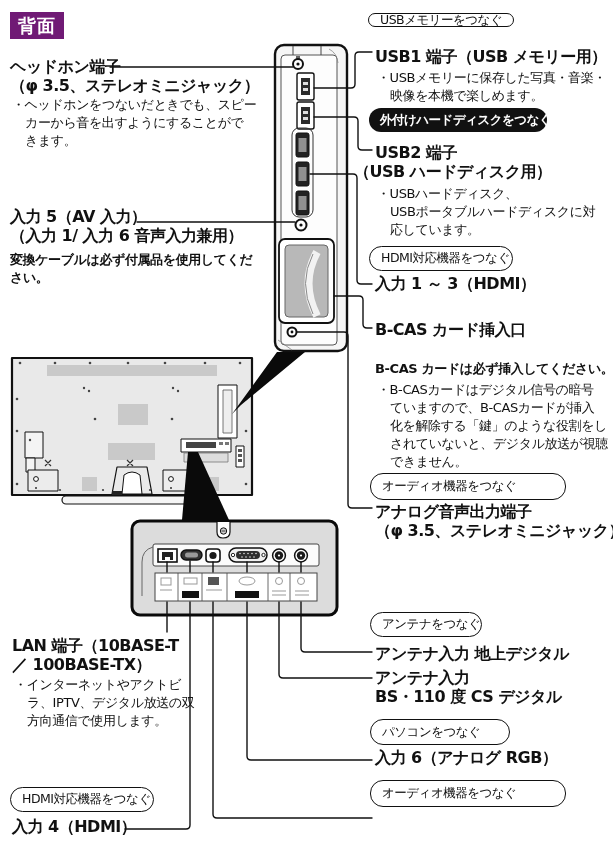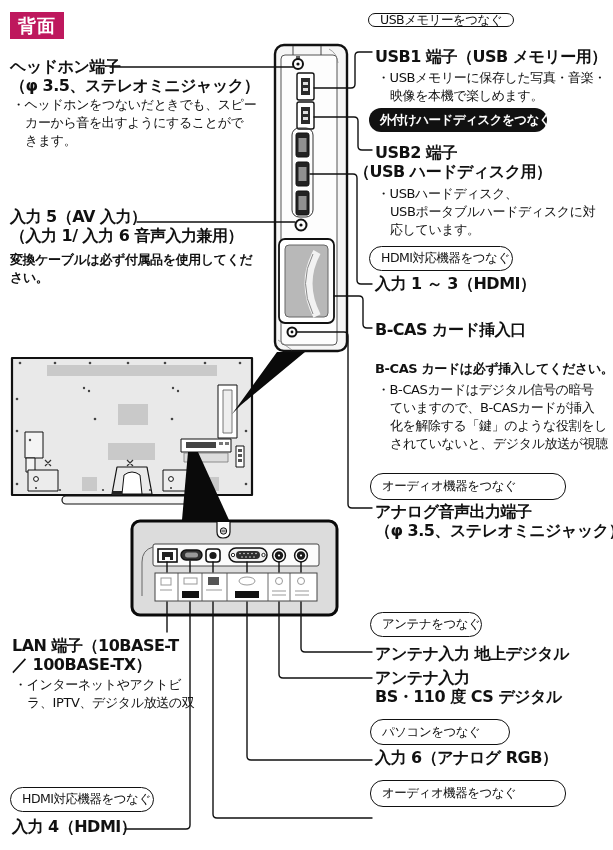--- a/index.html
+++ b/index.html
@@ -8,21 +8,21 @@
   #diagram{position:absolute;left:0;top:0;z-index:0;}
   .txt{position:absolute;white-space:nowrap;color:#111;z-index:2;}
   .h{font-size:16px;font-weight:bold;letter-spacing:-0.5px;line-height:19px;}
   .b{font-size:13px;line-height:18px;letter-spacing:-0.4px;}
   .note{font-size:13px;font-weight:bold;line-height:18px;letter-spacing:-0.4px;}
   .bullet .ind{padding-left:13px;}
   .cbox{position:absolute;z-index:2;box-sizing:border-box;border:1.6px solid #111;border-radius:13px;
         background:#fff;font-size:12.5px;letter-spacing:-0.5px;display:flex;align-items:center;
         padding-left:11px;color:#111;white-space:nowrap;overflow:visible;}
   .pill{background:#111;color:#fff;font-weight:bold;border:none;}
-  .sechead{position:absolute;z-index:2;background:#be185d;color:#fff;font-weight:bold;font-size:18px;
+  .sechead{position:absolute;z-index:2;background:#701a75;color:#fff;font-weight:bold;font-size:18px;
         display:flex;align-items:center;justify-content:center;letter-spacing:1px;}
 </style>
 </head>
 <body>
 
 <div id="page">
 
   <svg id="diagram" width="613" height="850" viewBox="0 0 613 850">
 
     <g stroke-linejoin="round">
@@ -251,20 +251,21 @@
   <div class="txt note" style="left:10px;top:251px;">
       <div>変換ケーブルは必ず付属品を使用してくだ</div>
       <div>さい。</div>
     </div>
 
   <div class="txt h" style="left:12px;top:636px;">LAN 端子（10BASE-T</div>
   <div class="txt h" style="left:12px;top:655px;">／ 100BASE-TX）</div>
   <div class="txt b bullet" style="left:14px;top:676px;">
       <div>・インターネットやアクトビ</div>
       <div class="ind">ラ、IPTV、デジタル放送の双</div>
+      <div class="ind">方向通信で使用します。</div>
     </div>
 
   <div class="cbox" style="left:10px;top:787px;width:144px;height:25px;">HDMI対応機器をつなぐ</div>
   <div class="txt h" style="left:12px;top:817px;">入力 4（HDMI）</div>
 
   <div class="cbox" style="left:368px;top:13px;width:146px;height:14px;">USBメモリーをつなぐ</div>
   <div class="txt h" style="left:375px;top:47px;">USB1 端子（USB メモリー用）</div>
   <div class="txt b bullet" style="left:377px;top:69px;">
       <div>・USBメモリーに保存した写真・音楽・</div>
       <div class="ind">映像を本機で楽しめます。</div>
@@ -283,20 +284,21 @@
   <div class="cbox" style="left:369px;top:246px;width:144px;height:25px;">HDMI対応機器をつなぐ</div>
   <div class="txt h" style="left:375px;top:274px;">入力 1 ～ 3（HDMI）</div>
 
   <div class="txt h" style="left:375px;top:320px;">B-CAS カード挿入口</div>
   <div class="txt note" style="left:375px;top:360px;">B-CAS カードは必ず挿入してください。</div>
   <div class="txt b bullet" style="left:377px;top:381px;">
       <div>・B-CASカードはデジタル信号の暗号</div>
       <div class="ind">ていますので、B-CASカードが挿入</div>
       <div class="ind">化を解除する「鍵」のような役割をし</div>
       <div class="ind">されていないと、デジタル放送が視聴</div>
+      <div class="ind">できません。</div>
     </div>
 
   <div class="cbox" style="left:370px;top:473px;width:196px;height:27px;">オーディオ機器をつなぐ</div>
   <div class="txt h" style="left:375px;top:502px;">アナログ音声出力端子</div>
   <div class="txt h" style="left:375px;top:521px;">（φ 3.5、ステレオミニジャック）</div>
 
   <div class="cbox" style="left:370px;top:612px;width:112px;height:25px;">アンテナをつなぐ</div>
   <div class="txt h" style="left:375px;top:644px;">アンテナ入力 地上デジタル</div>
   <div class="txt h" style="left:375px;top:668px;">アンテナ入力</div>
   <div class="txt h" style="left:375px;top:687px;">BS・110 度 CS デジタル</div>

